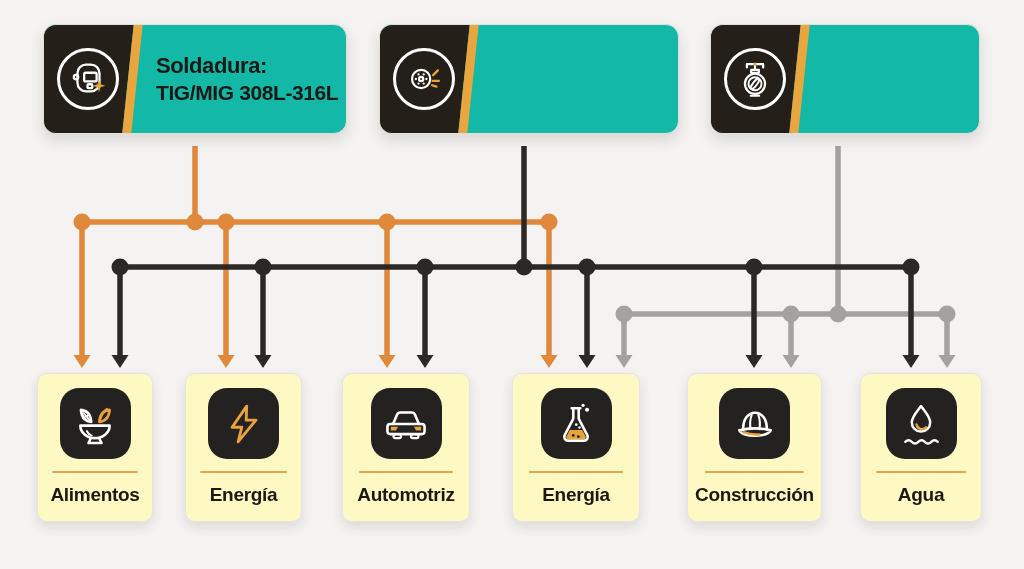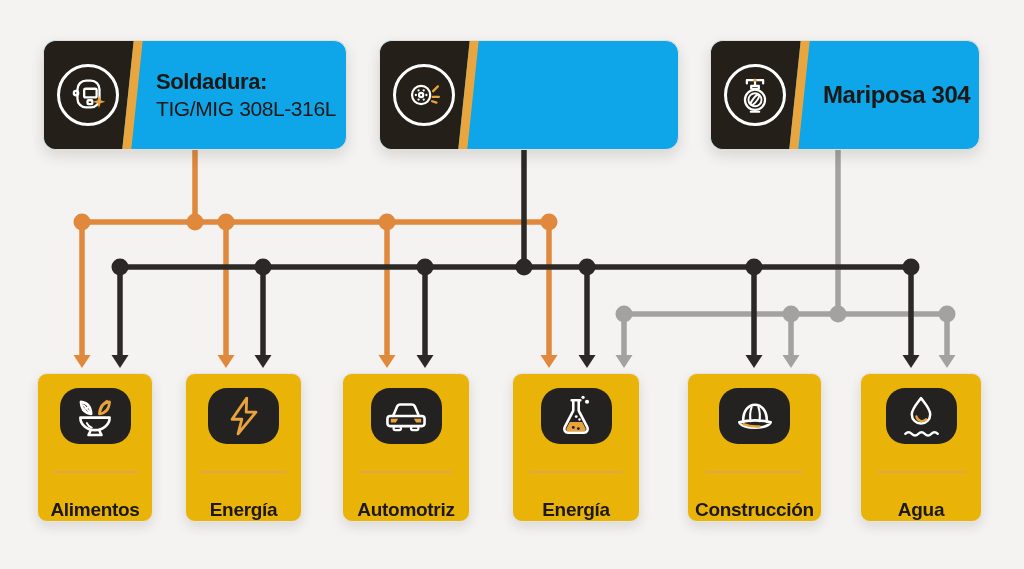--- a/index.html
+++ b/index.html
@@ -3,41 +3,41 @@
 <meta charset="utf-8">
 <style>
   html,body{margin:0;padding:0;background:#e9e8e6;}
   .stage{
     position:relative;width:1024px;height:569px;background:#f4f3f1;overflow:hidden;
     font-family:"Liberation Sans","DejaVu Sans",sans-serif;color:#1b1815;
   }
   #connectors{position:absolute;left:0;top:0;z-index:1;}
   
   .pcard{
-    position:absolute;top:40px;height:108px;background:#0ea5e9;border:1px solid #e2dfdb;
+    position:absolute;top:24px;height:108px;background:#14b8a6;border:1px solid #e2dfdb;
     border-radius:13px;box-shadow:0 6px 14px rgba(50,42,32,.14);overflow:hidden;z-index:2;
   }
   .pcard .dark{position:absolute;top:-10px;bottom:-10px;left:-16px;width:100px;
     background:#242019;transform:skewX(-6deg);}
   .pcard .stripe{position:absolute;top:-10px;bottom:-10px;left:84px;width:9px;
     background:#eaa63e;transform:skewX(-6deg);}
   .pcard .badge{
     position:absolute;left:13px;top:23px;width:62px;height:62px;border:3px solid #fff;
     border-radius:50%;box-sizing:border-box;display:flex;align-items:center;justify-content:center;
   }
   .pcard .txt{position:absolute;left:112px;top:0;bottom:0;right:6px;display:flex;
     flex-direction:column;justify-content:center;gap:2px;}
   .pcard .title{font-weight:bold;font-size:22px;letter-spacing:-.4px;line-height:1.15;}
-  .pcard .sub{font-weight:normal;font-size:20px;letter-spacing:-.4px;line-height:1.15;}
+  .pcard .sub{font-weight:bold;font-size:20px;letter-spacing:-.4px;line-height:1.15;}
   .pcard.single .title{font-size:24px;}
   
   .icard{
-    position:absolute;top:373px;height:149px;background:#eab308;border:1px solid #e6e4e1;
+    position:absolute;top:373px;height:149px;background:#fef9c3;border:1px solid #e6e4e1;
     border-radius:10px;box-shadow:0 5px 12px rgba(50,42,32,.12);z-index:2;
-    display:flex;flex-direction:column;align-items:center;padding-top:14px;box-sizing:border-box;gap:15px;
+    display:flex;flex-direction:column;align-items:center;padding-top:14px;box-sizing:border-box;
   }
   .tile{width:71px;height:71px;background:#242220;border-radius:19px;
     display:flex;align-items:center;justify-content:center;}
   .divider{width:75%;height:2px;background:#e2a54f;margin-top:12px;border-radius:1px;}
   .ilabel{font-weight:bold;font-size:19px;letter-spacing:-.3px;margin-top:11px;}
 </style>
 </head>
 <body>
 
 <div class="stage">
@@ -148,23 +148,20 @@
       <svg width="46" height="46" viewBox="0 0 48 48" fill="none" stroke="#fff" stroke-width="2.3" stroke-linecap="round" stroke-linejoin="round">
         <path d="M15.5 8.5h17M15.5 8.5v3.5M32.5 8.5v3.5M24 8.5v6"></path>
         <rect x="20" y="14.5" width="8" height="3"></rect>
         <circle cx="24" cy="29" r="10.5"></circle>
         <circle cx="24" cy="29" r="6.8" stroke-width="2"></circle>
         <ellipse cx="24" cy="29" rx="2.1" ry="6.6" transform="rotate(38 24 29)" stroke-width="2"></ellipse>
         <path d="M19.5 41.5h9" stroke-width="2"></path>
         <circle cx="24" cy="8.5" r="1.6" fill="#e8a33c" stroke="none"></circle>
       </svg>
     </div>
-    <div class="txt">
-      <div class="title">Mariposa 304</div>
-    </div>
   </div>
 
   <div class="icard" style="left:37px;width:116px;">
     <div class="tile">
       <svg width="52" height="52" viewBox="0 0 48 48" fill="none" stroke="#fff" stroke-width="2.4" stroke-linecap="round" stroke-linejoin="round">
         <path d="M10.5 25.5h27a13.5 11.5 0 0 1-27 0Z"></path>
         <path d="M16.5 30.5a9 7 0 0 0 4.5 4.2" stroke-width="1.8"></path>
         <path d="M19.8 37.8l-1.8 3.7h12l-1.8-3.7"></path>
         <path d="M11 11c6 .5 9 4.5 9.5 11-6-.5-9-4.5-9.5-11Z"></path>
         <path d="M13.5 14l5.5 6.5M13 18.5l4.5-2.6" stroke-width="1.7"></path>

